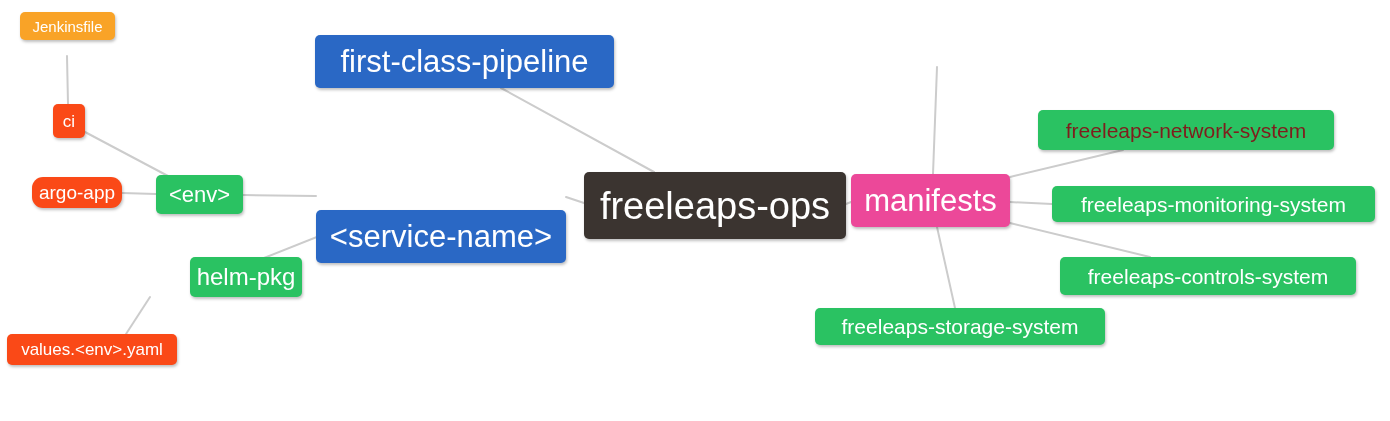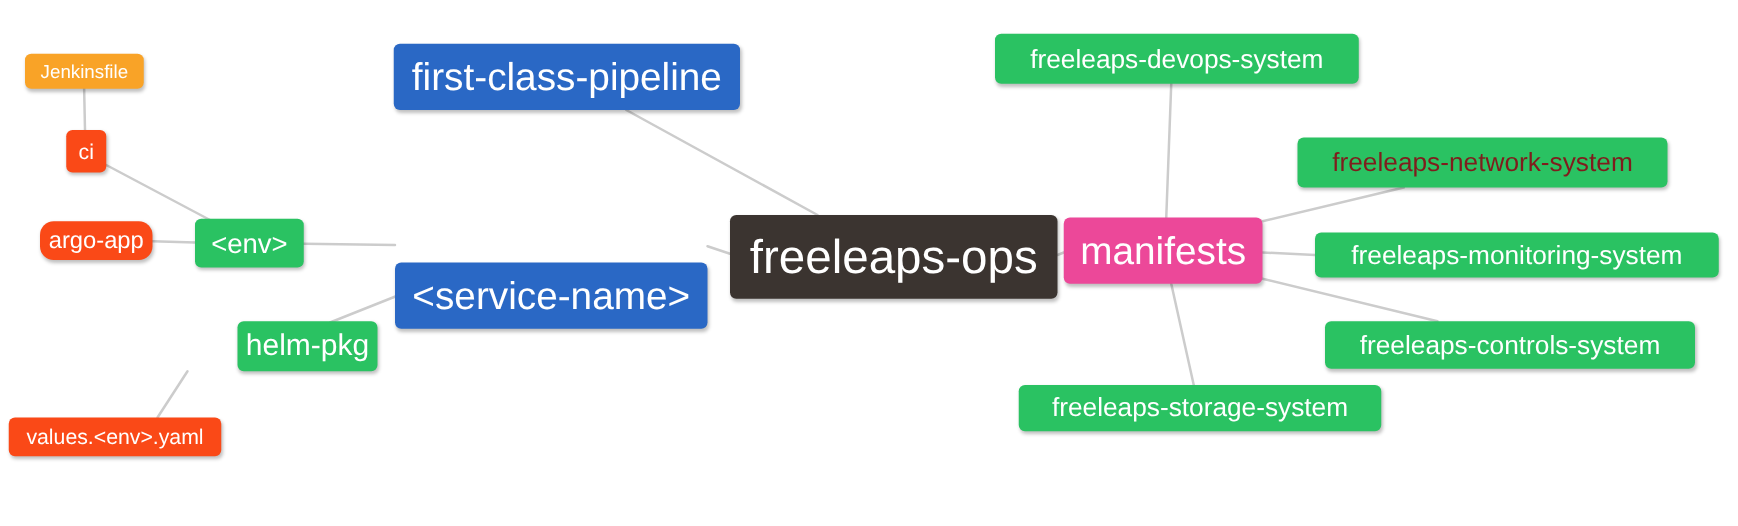--- a/index.html
+++ b/index.html
@@ -54,52 +54,49 @@
       <line x1="126" y1="334" x2="150" y2="297" stroke="#cccccc" stroke-width="2" stroke-linecap="round"></line>
       <line x1="566" y1="197" x2="584" y2="203" stroke="#cccccc" stroke-width="2" stroke-linecap="round"></line>
       <line x1="501" y1="88" x2="654" y2="172" stroke="#cccccc" stroke-width="2" stroke-linecap="round"></line>
       <line x1="846" y1="204" x2="851" y2="202" stroke="#cccccc" stroke-width="2" stroke-linecap="round"></line>
       <line x1="933" y1="174" x2="937" y2="67" stroke="#cccccc" stroke-width="2" stroke-linecap="round"></line>
       <line x1="1010" y1="177" x2="1123" y2="150" stroke="#cccccc" stroke-width="2" stroke-linecap="round"></line>
       <line x1="1010" y1="202" x2="1052" y2="204" stroke="#cccccc" stroke-width="2" stroke-linecap="round"></line>
       <line x1="1010" y1="223" x2="1150" y2="257" stroke="#cccccc" stroke-width="2" stroke-linecap="round"></line>
       <line x1="937" y1="227" x2="955" y2="308" stroke="#cccccc" stroke-width="2" stroke-linecap="round"></line>
     </svg>
-<div class="node" style="left: 20px; top: 43px; width: 95px; height: 28px; font-size: 15px; background: rgb(249, 163, 39); color: rgb(255, 255, 255);">
+<div class="node" style="left: 20px; top: 12px; width: 95px; height: 28px; font-size: 15px; background: rgb(249, 163, 39); color: rgb(255, 255, 255);">
       <span>Jenkinsfile</span>
     </div>
     <div class="node" style="left: 53px; top: 104px; width: 32px; height: 34px; font-size: 17px; background: rgb(250, 73, 23); color: rgb(255, 255, 255);">
       <span>ci</span>
     </div>
     <div class="node" style="left: 32px; top: 177px; width: 90px; height: 31px; font-size: 19px; background: rgb(250, 73, 23); color: rgb(255, 255, 255); border-radius: 11px;">
       <span>argo-app</span>
     </div>
     <div class="node" style="left: 156px; top: 175px; width: 87px; height: 39px; font-size: 22px; background: rgb(42, 194, 98); color: rgb(255, 255, 255);">
       <span>&lt;env&gt;</span>
     </div>
     <div class="node" style="left: 146px; top: 257px; width: 112px; height: 40px; font-size: 24px; background: rgb(42, 194, 98); color: rgb(255, 255, 255); margin-left: 44px;">
       <span>helm-pkg</span>
     </div>
     <div class="node" style="left: 7px; top: 334px; width: 170px; height: 31px; font-size: 17px; background: rgb(250, 73, 23); color: rgb(255, 255, 255);">
       <span>values.&lt;env&gt;.yaml</span>
     </div>
-    <div class="node" style="left: 315px; top: 35px; width: 277px; height: 53px; font-size: 31px; background: rgb(42, 104, 197); color: rgb(255, 255, 255);">
+    <div class="node" style="left: 315px; top: 35px; width: 299px; height: 53px; font-size: 31px; background: rgb(42, 104, 197); color: rgb(255, 255, 255);">
       <span>first-class-pipeline</span>
     </div>
     <div class="node" style="left: 316px; top: 170px; width: 250px; height: 53px; font-size: 31px; background: rgb(42, 104, 197); color: rgb(255, 255, 255); margin-top: 40px;">
       <span>&lt;service-name&gt;</span>
     </div>
     <div class="node" style="left: 584px; top: 172px; width: 262px; height: 67px; font-size: 38px; background: rgb(59, 52, 48); color: rgb(255, 255, 255);">
       <span>freeleaps-ops</span>
     </div>
     <div class="node" style="left: 851px; top: 174px; width: 159px; height: 53px; font-size: 31px; background: #ec4899; color: rgb(255, 255, 255);">
       <span>manifests</span>
-    </div>
-    <div class="node" style="left: 796px; top: 27px; width: 291px; height: 40px; font-size: 21px; background: rgb(42, 194, 98); color: rgb(255, 255, 255);">
-      <span>freeleaps-devops-system</span>
     </div>
     <div class="node" style="left: 1038px; top: 110px; width: 296px; height: 40px; font-size: 21px; background: rgb(42, 194, 98); color: #7f1d1d;">
       <span>freeleaps-network-system</span>
     </div>
     <div class="node" style="left: 1052px; top: 186px; width: 323px; height: 36px; font-size: 21px; background: rgb(42, 194, 98); color: rgb(255, 255, 255);">
       <span>freeleaps-monitoring-system</span>
     </div>
     <div class="node" style="left: 1060px; top: 257px; width: 296px; height: 38px; font-size: 21px; background: rgb(42, 194, 98); color: rgb(255, 255, 255);">
       <span>freeleaps-controls-system</span>
     </div>

